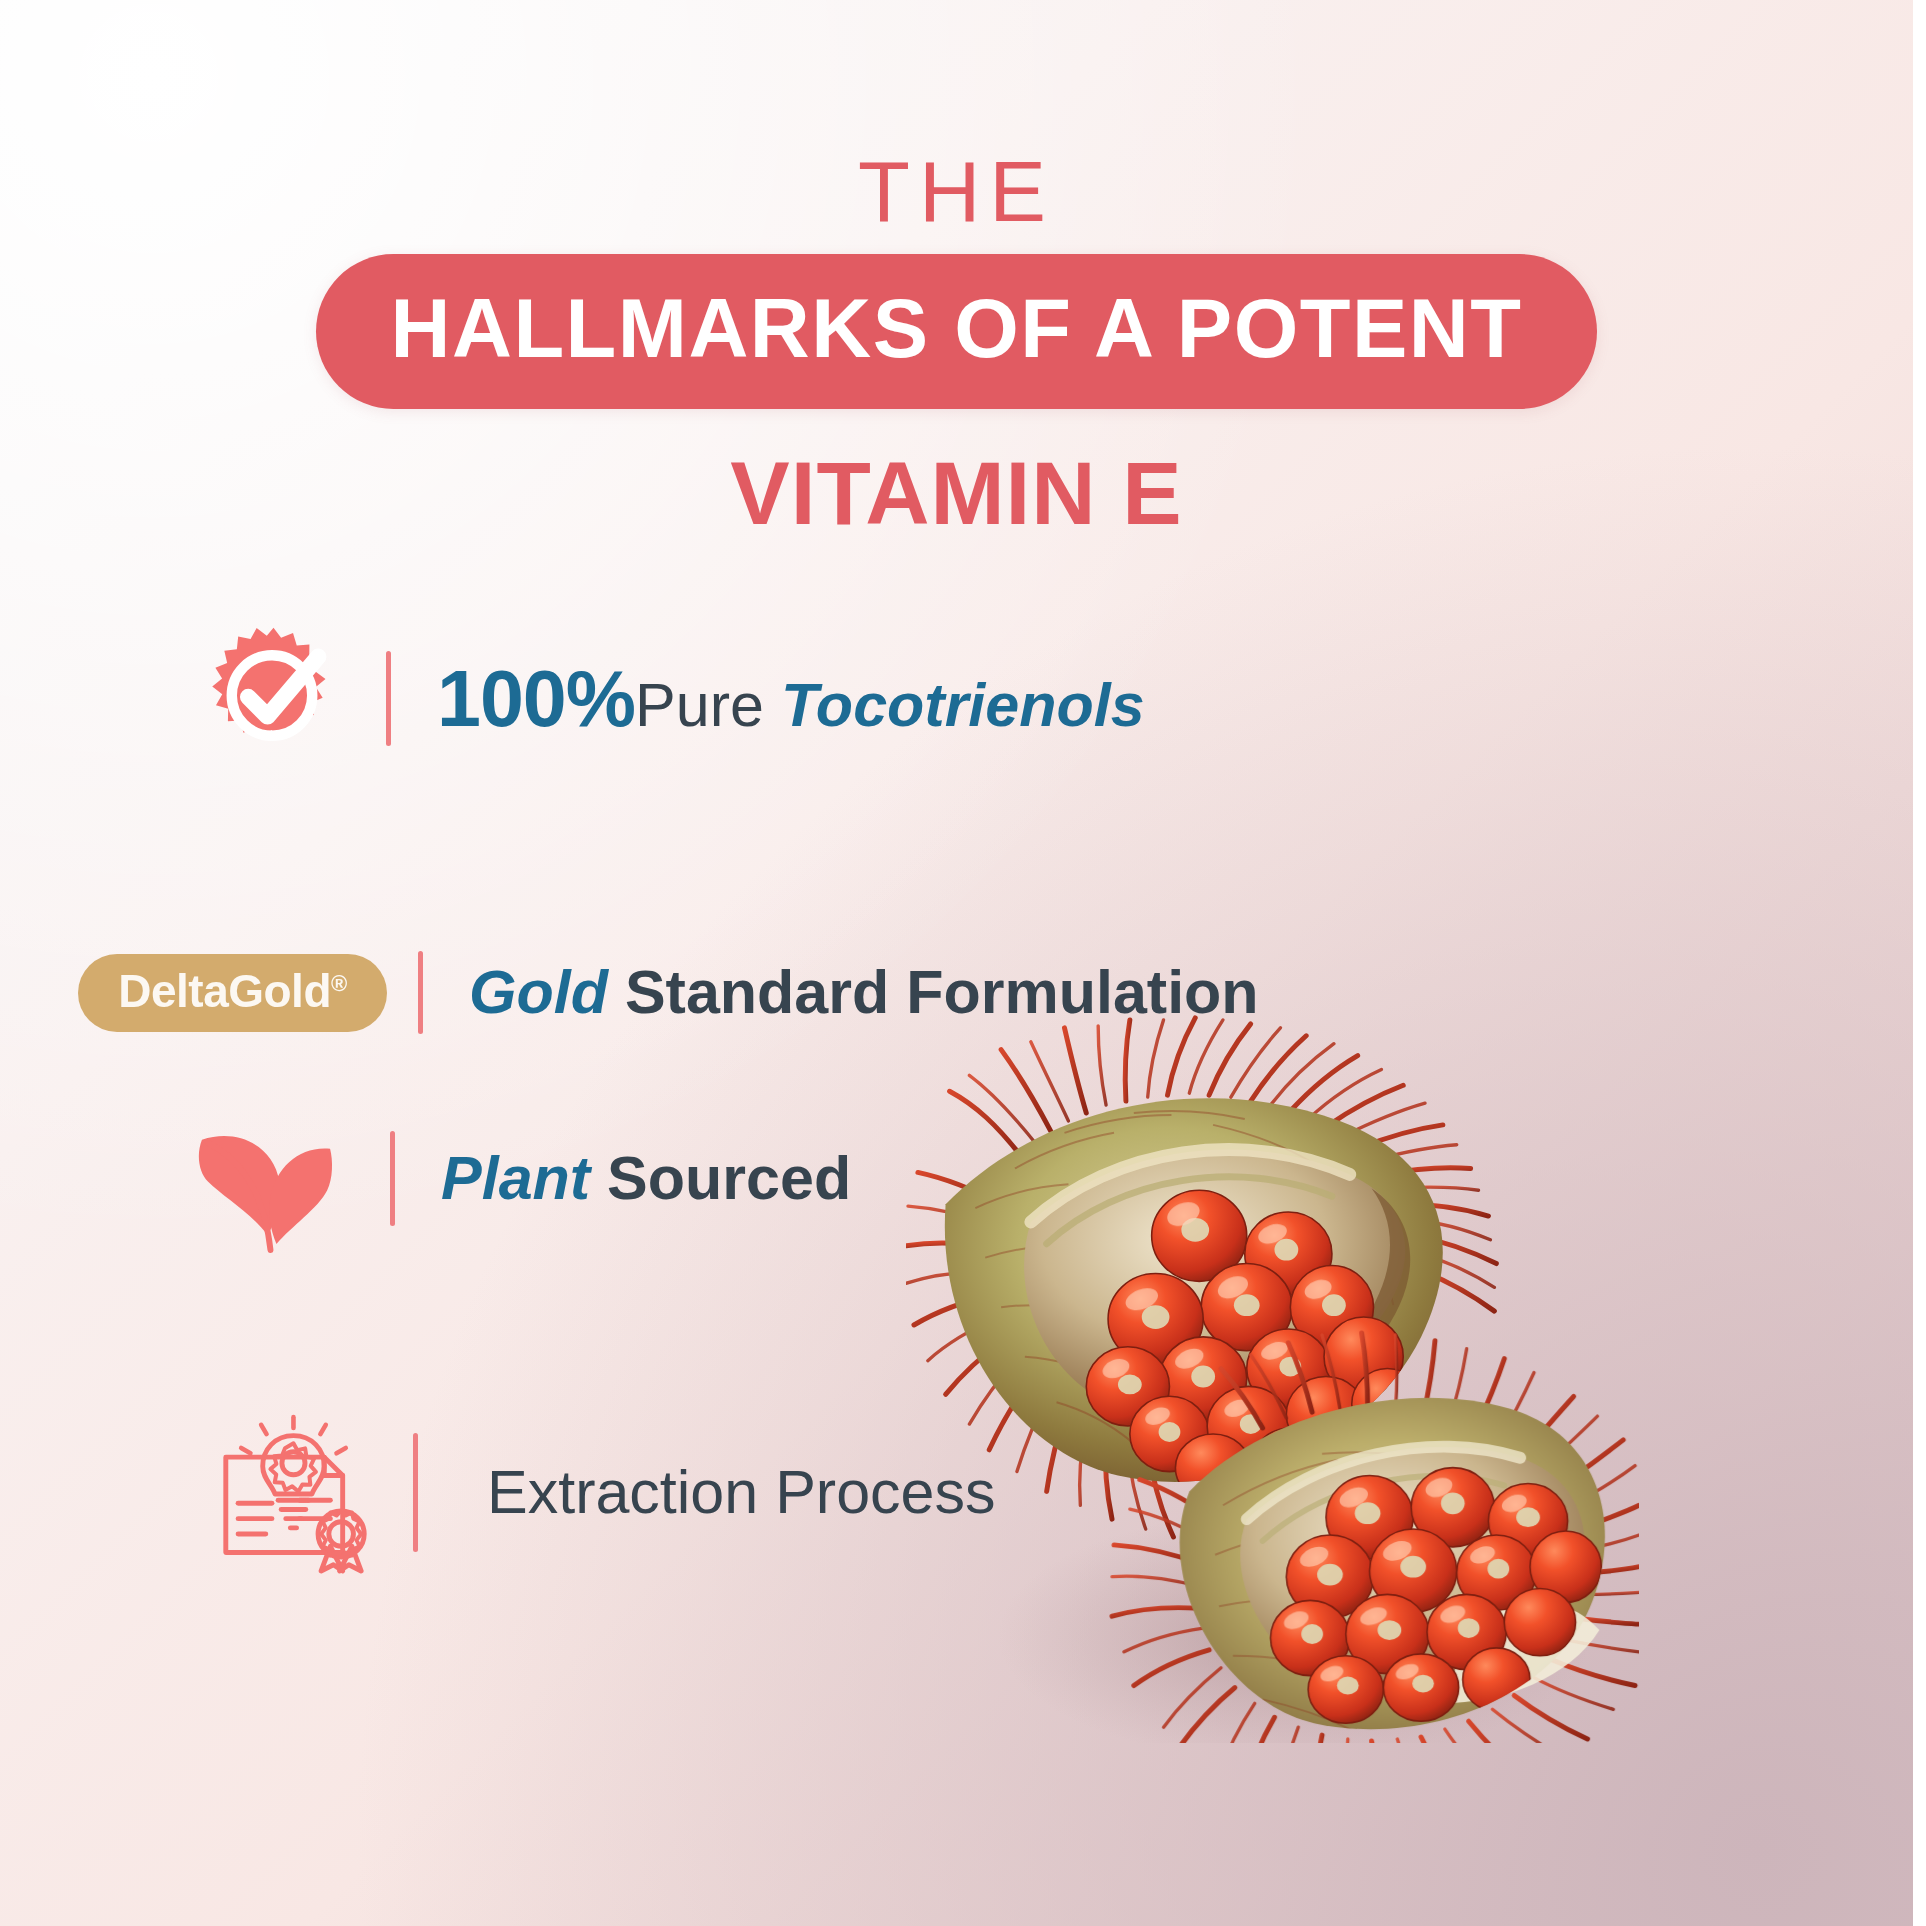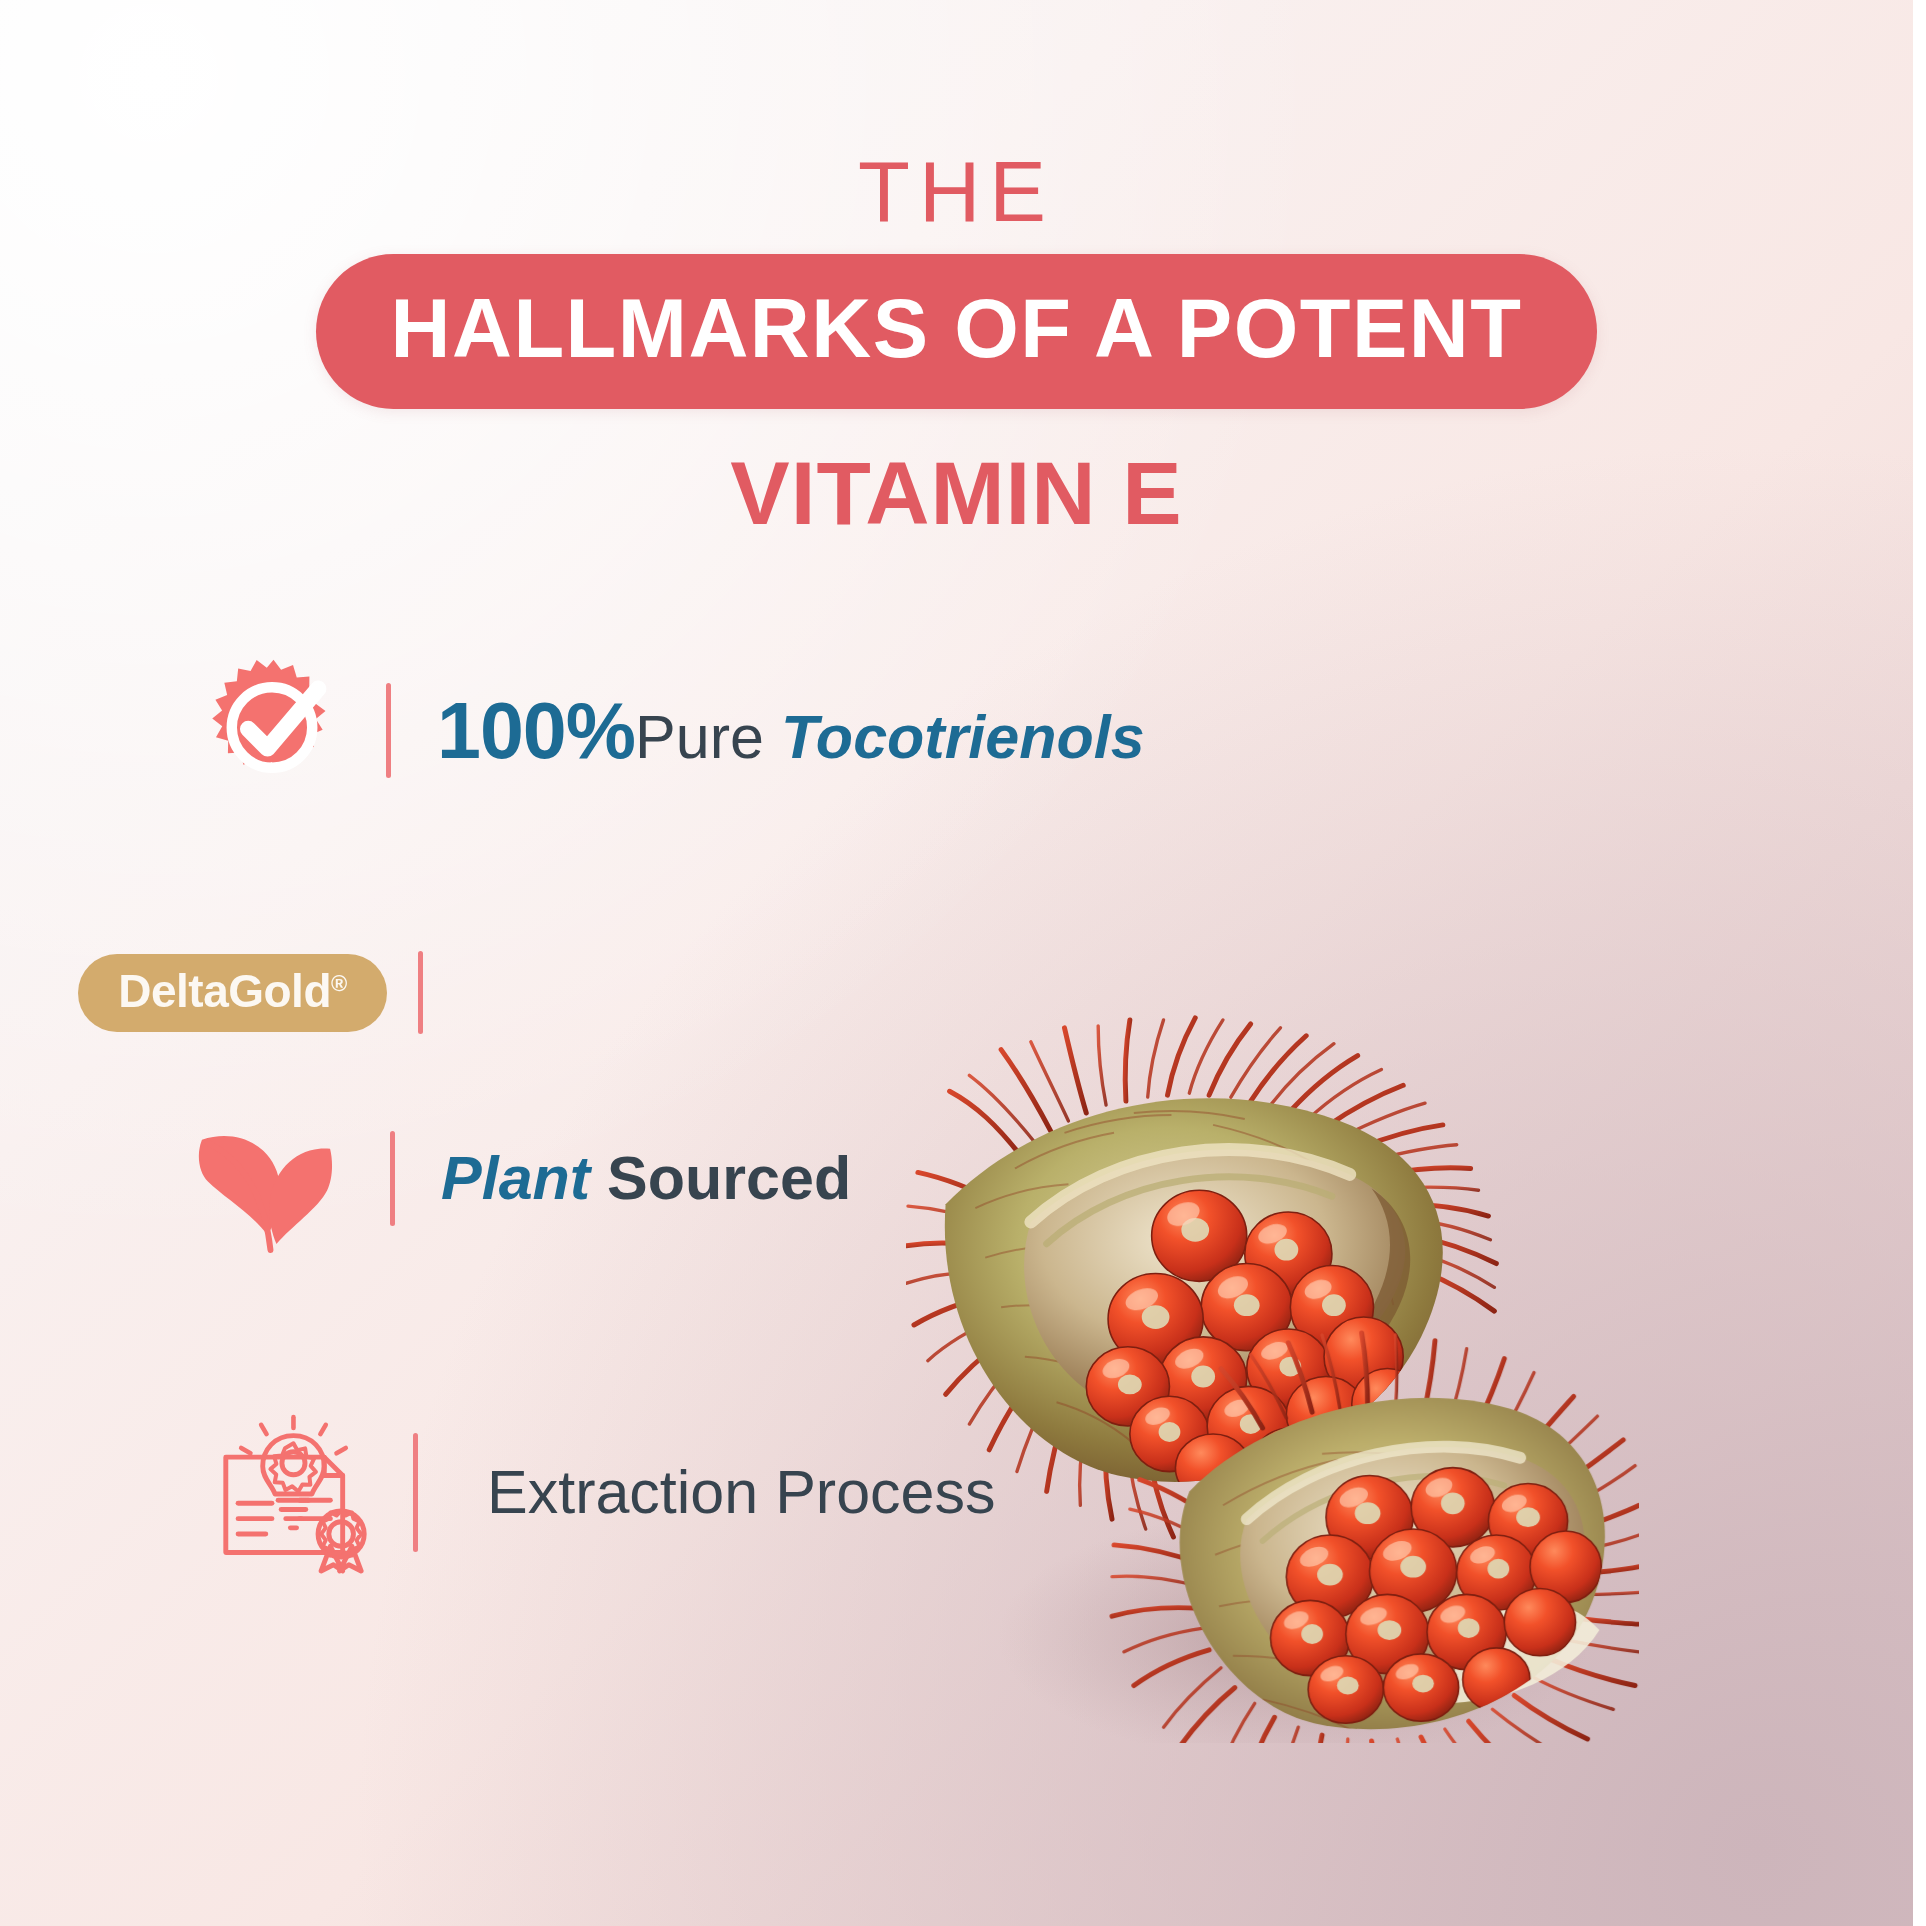--- a/index.html
+++ b/index.html
@@ -67,21 +67,21 @@
   }
 
   
   .features { position:absolute; left:0; top:0; width:1927px; height:1927px; }
 
   .row {
     position:absolute;
     display:flex;
     align-items:center;
   }
-  .row.r1 { left:194px; top:656px;  }
+  .row.r1 { left:194px; top:624px;  }
   .row.r2 { left:69px;  top:943px;justify-content:center;  }
   .row.r3 { left:178px; top:1104px; }
   .row.r4 { left:198px; top:1406px; }
 
   .icon-slot {
     display:flex;
     align-items:center;
     justify-content:center;
   }
   .r1 .icon-slot { width:158px; height:149px; }
@@ -453,20 +453,23 @@
       <div class="label l1">
         <span class="big">100%</span><span class="dark">Pure</span> <span class="ital">Tocotrienols</span>
       </div>
     </div>
 
     <div class="row r2">
       <div class="icon-slot">
         <div class="dg-pill"><span>DeltaGold</span><sup>®</sup></div>
       </div>
       <div class="divider"></div>
+      <div class="label l2">
+        <span class="ital">Gold</span> <span class="dark">Standard Formulation</span>
+      </div>
     </div>
 
     <div class="row r3">
       <div class="icon-slot">
         <svg width="149" height="149" viewBox="0 0 100 100">
           <path fill="#f4726f" d="M6 24 C30 16 54 28 58 52 C60 66 56 78 50 88
             C40 74 20 62 10 52 C4 46 2 34 6 24 Z"></path>
           <path fill="#f4726f" d="M92 30 C72 28 56 42 52 62 C50 74 52 84 56 94
             C66 82 84 70 90 58 C94 50 94 38 92 30 Z"></path>
           <path fill="none" stroke="#f4726f" stroke-width="4" stroke-linecap="round" d="M10 26 C34 38 48 62 52 98"></path>

